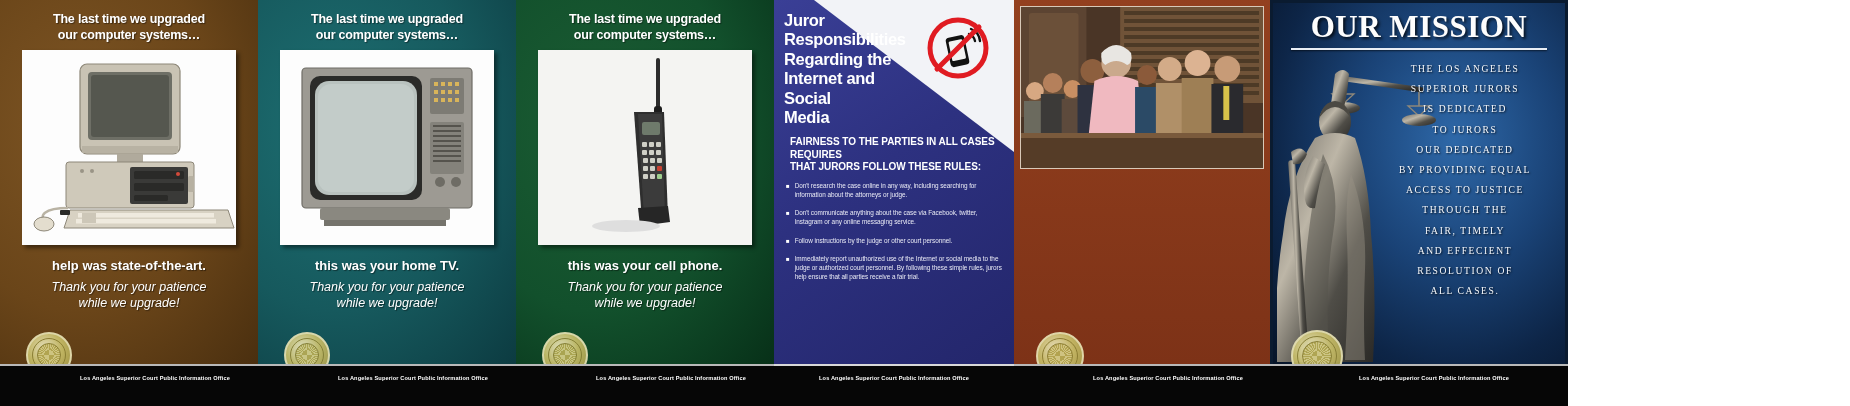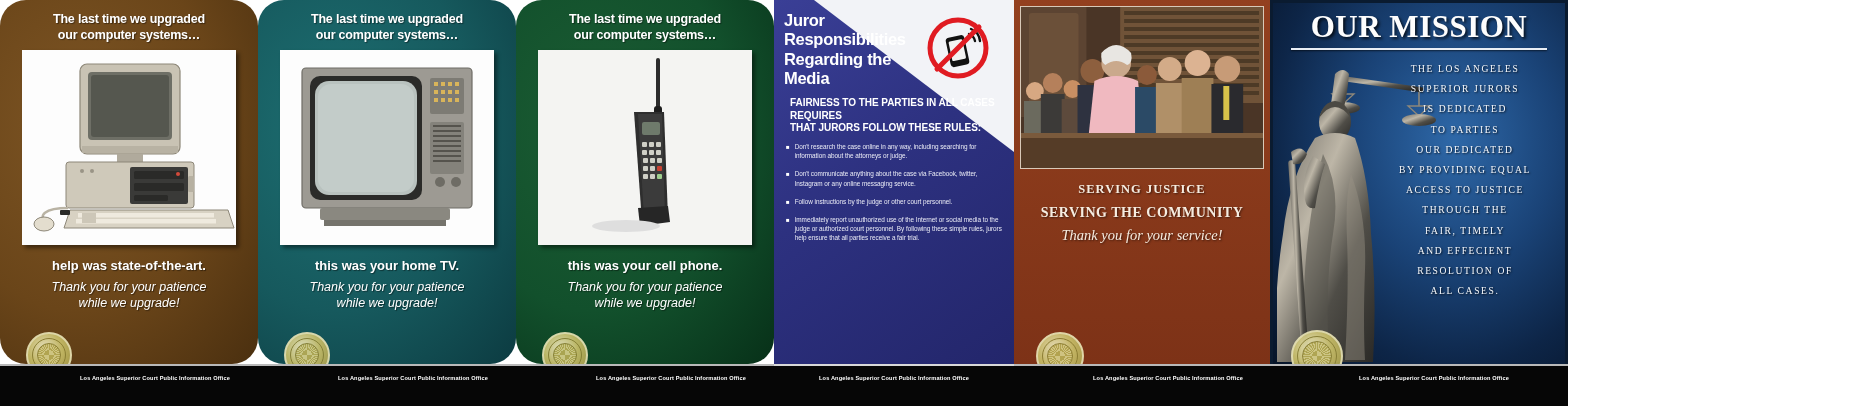--- a/index.html
+++ b/index.html
@@ -19,21 +19,21 @@
     height: 406px;
     overflow: hidden;
     flex: 0 0 auto;
   }
   
   .p-upgrade { width: 258px; display: flex; flex-direction: column; }
   .p-upgrade .pbody {
     flex: 1 1 auto;
     position: relative;
     padding: 8px 10px 16px 10px;
-    display: flex; flex-direction: column; align-items: center; border-radius: 26px;
+    display: flex; flex-direction: column; align-items: center;
   }
   .p1 .pbody { background: radial-gradient(ellipse at 30% 35%, #7d5524 0%, #6a4519 55%, #4a2f0f 100%); }
   .p2 .pbody { background: radial-gradient(ellipse at 30% 35%, #1d6f72 0%, #16595d 55%, #0c3b41 100%); }
   .p3 .pbody { background: radial-gradient(ellipse at 30% 35%, #1b5c33 0%, #12502c 55%, #073018 100%); }
 
   .headline {
     color: #fff;
     font-weight: bold;
     font-size: 12.5px;
     line-height: 1.28;
@@ -347,20 +347,21 @@
             <path d="M45 20 q5 2 6 7" fill="none" stroke="#111" stroke-width="2.4" stroke-linecap="round"></path>
             <path d="M47 15 q8 3 9 12" fill="none" stroke="#111" stroke-width="2.4" stroke-linecap="round"></path>
           </g>
           <line x1="13" y1="55" x2="55" y2="13" stroke="#e01b22" stroke-width="5" stroke-linecap="round"></line>
         </svg>
       </div>
       <div class="jtitle">
         <div>Juror</div>
         <div>Responsibilities</div>
         <div>Regarding the</div>
+        <div>Internet and Social</div>
         <div>Media</div>
       </div>
       <div class="jfair">
         <div>FAIRNESS TO THE PARTIES IN ALL CASES REQUIRES</div>
         <div>THAT JURORS FOLLOW THESE RULES:</div>
       </div>
       <div class="jlist">
         <div class="jli">
           <span class="jbullet">■</span>
           <span class="jtext">Don't research the case online in any way, including searching for information about the attorneys or judge.</span>
@@ -425,25 +426,20 @@
             <circle cx="178" cy="56" r="13" fill="#dcb392"></circle>
               <rect x="162" y="71" width="32" height="58" fill="#9e7f55"></rect>
             <circle cx="208" cy="62" r="13" fill="#c79b77"></circle>
               <rect x="192" y="77" width="32" height="52" fill="#2a2a2e"></rect>
             <rect x="204" y="79" width="6" height="34" fill="#d8c24a"></rect>
           </g>
           <rect x="0" y="126" width="244" height="37" fill="#553c27"></rect>
           <rect x="0" y="126" width="244" height="5" fill="#7a5a3c"></rect>
         </svg>
       </div>
-      <div class="jurors-caption">
-        <div class="jcap1">SERVING JUSTICE</div>
-        <div class="jcap2">SERVING THE COMMUNITY</div>
-        <div class="jcap3">Thank you for your service!</div>
-      </div>
       <div class="seal" style="left:22px;bottom:-16px;width:48px;height:48px;">
         <div class="ring"></div>
           <div class="ring2"></div>
       </div>
     </div>
     <div class="footbar">
       <div class="footcredit">Los Angeles Superior Court   Public Information Office</div>
     </div>
   </div>
 
@@ -481,21 +477,21 @@
 
           <path d="M36 122 q-12 20 -8 44 q2 10 10 8 q4 -26 10 -44 z" fill="url(#bronze)"></path>
           <rect x="18" y="126" width="7" height="200" rx="3" fill="url(#bronze)" transform="rotate(-4 21 226)"></rect>
           <path d="M14 118 q10 -8 16 2 q-4 12 -14 10 z" fill="url(#bronze)"></path>
         </svg>
       </div>
       <div class="mission-lines">
         <div class="mline">THE  LOS  ANGELES</div>
         <div class="mline">SUPERIOR  JURORS</div>
         <div class="mline">IS  DEDICATED</div>
-        <div class="mline">TO  PARTIES</div>
+        <div class="mline">TO  JURORS</div>
         <div class="mline">OUR  DEDICATED</div>
         <div class="mline">BY  PROVIDING  EQUAL</div>
         <div class="mline">ACCESS  TO  JUSTICE</div>
         <div class="mline">THROUGH  THE</div>
         <div class="mline">FAIR,  TIMELY</div>
         <div class="mline">AND  EFFECIENT</div>
         <div class="mline">RESOLUTION  OF</div>
         <div class="mline">ALL  CASES.</div>
       </div>
       <div class="seal" style="left:18px;bottom:-18px;width:52px;height:52px;">

